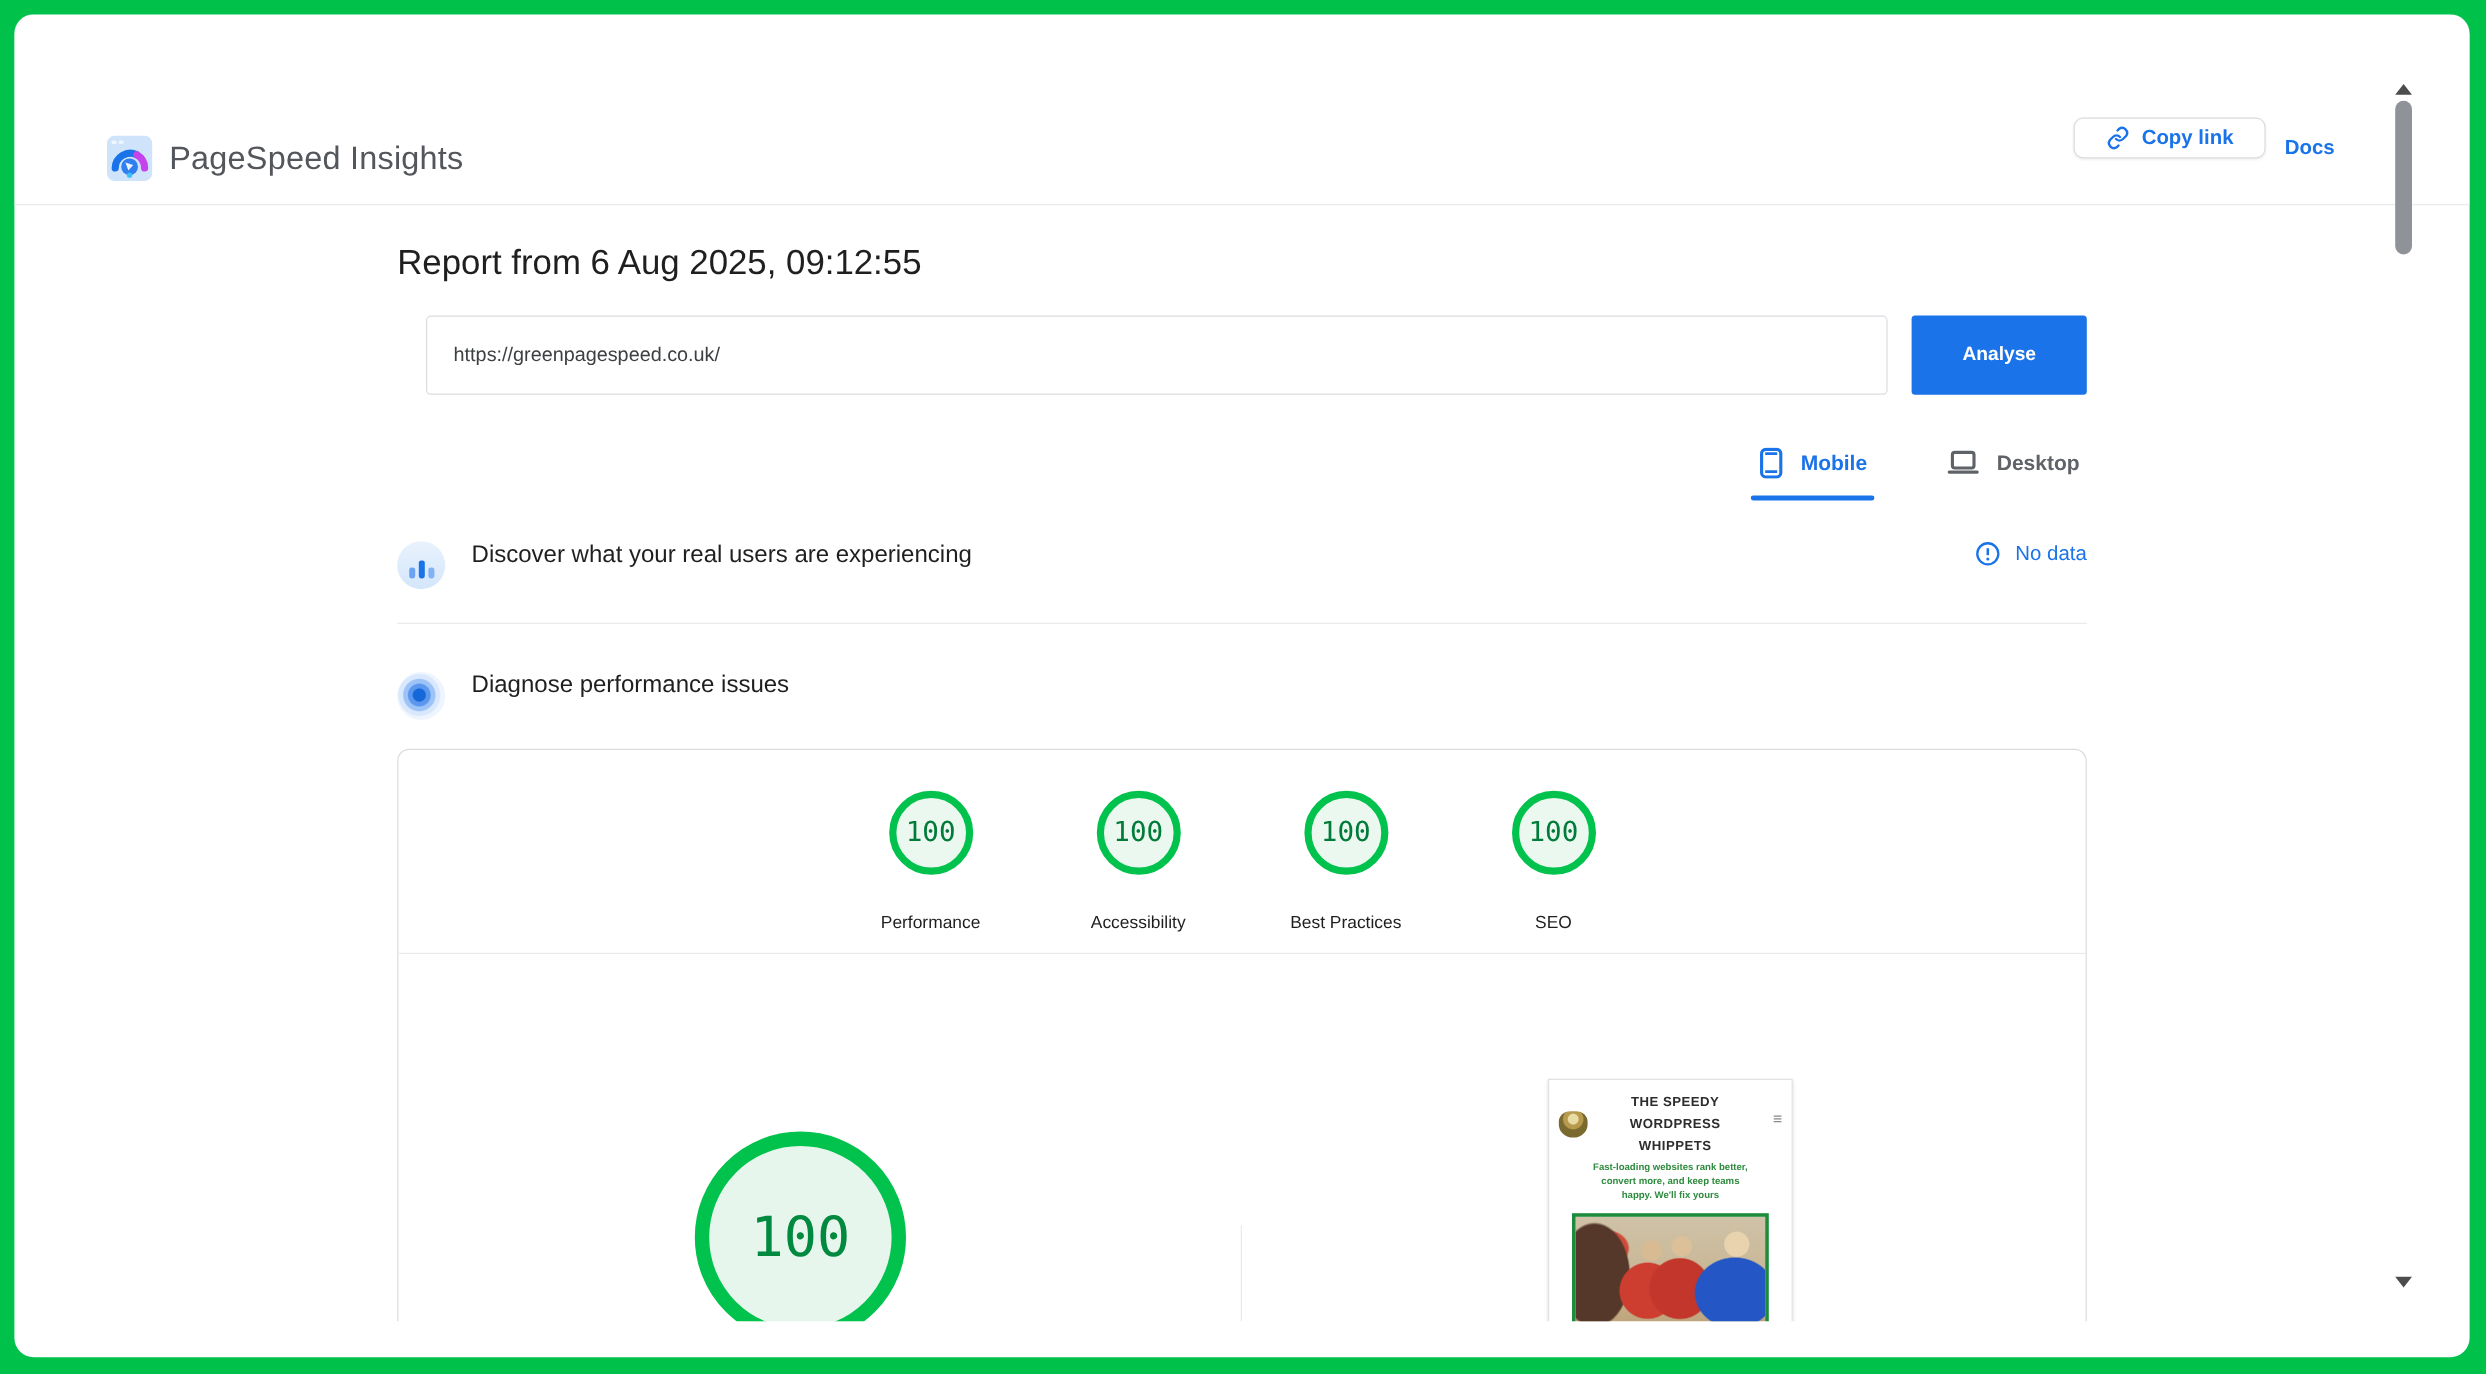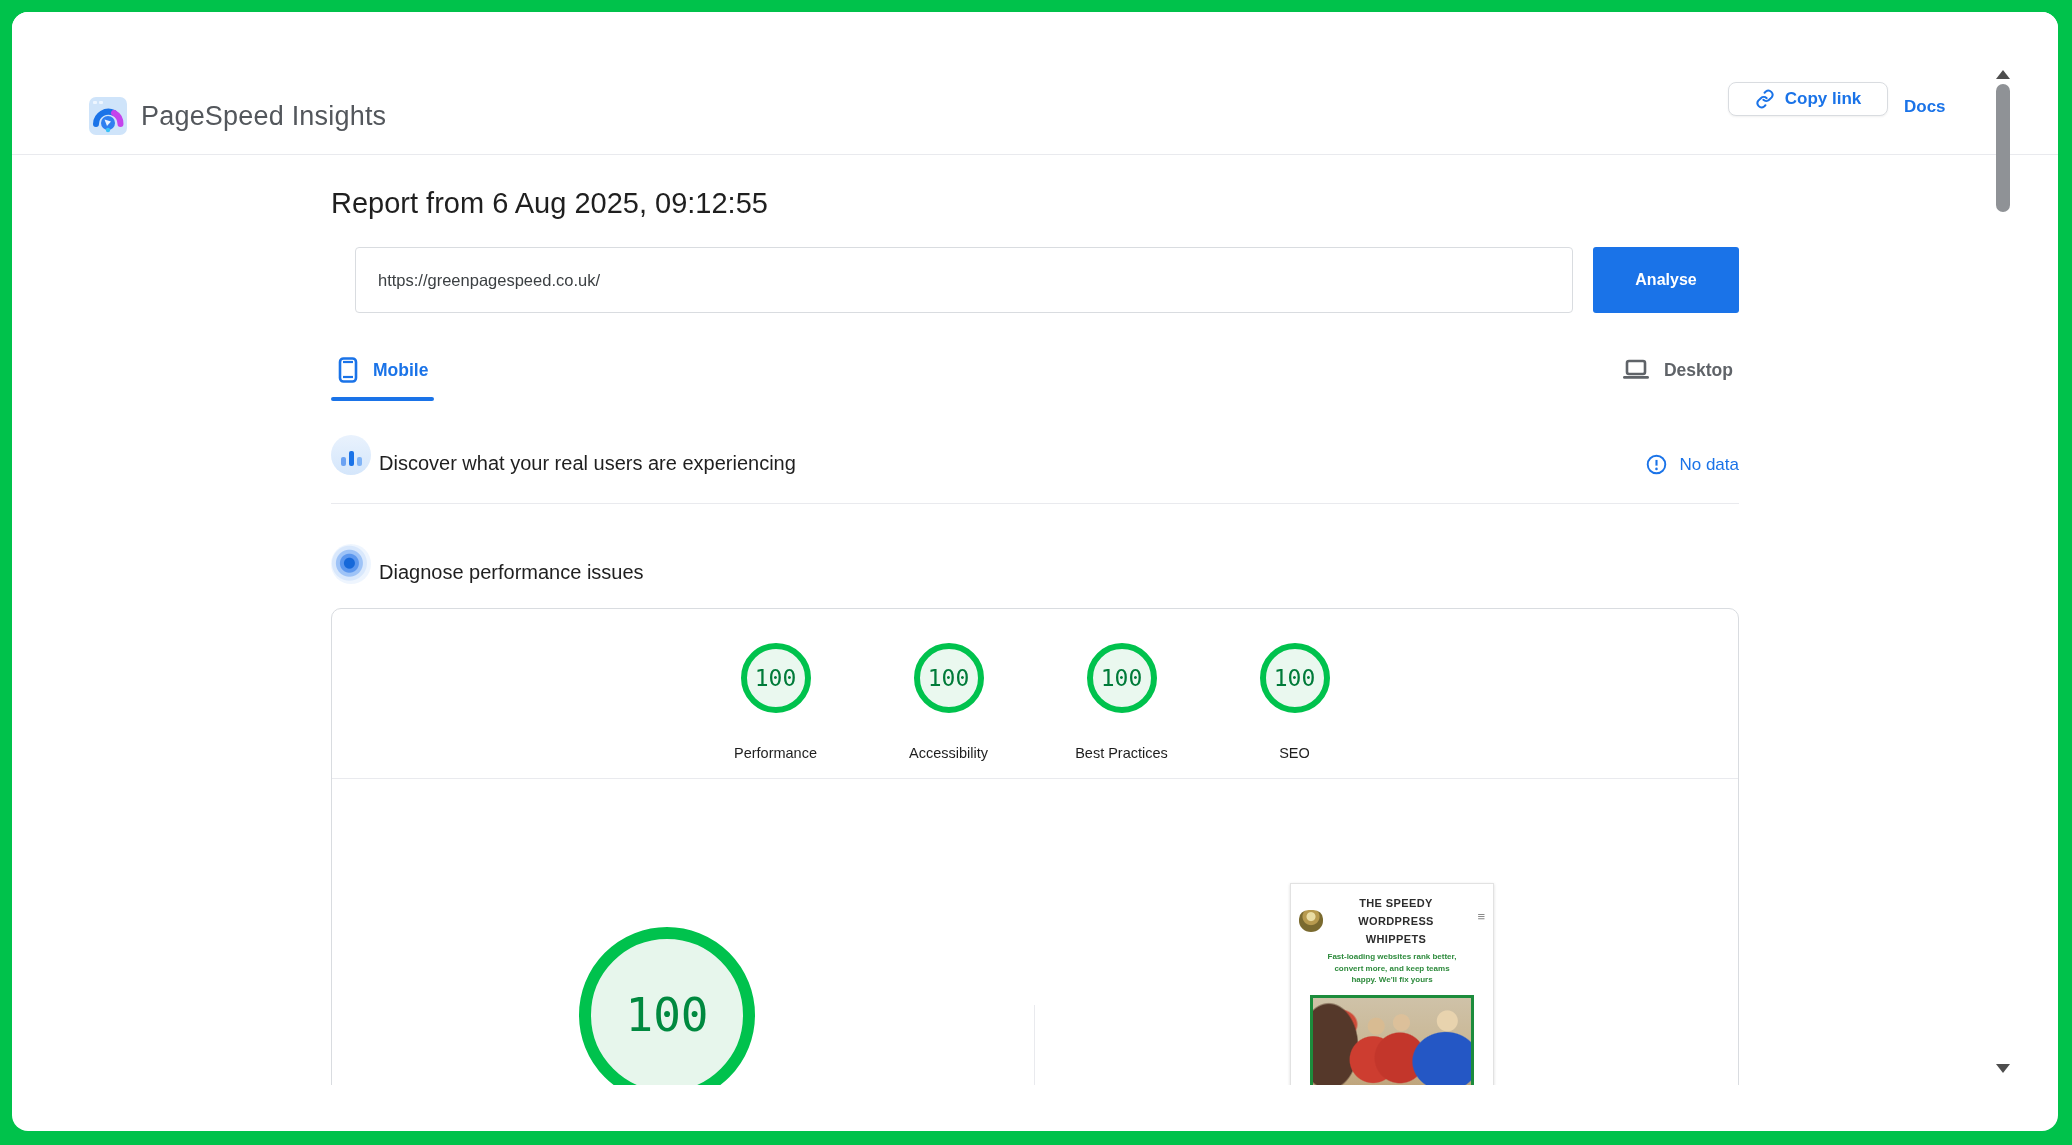--- a/index.html
+++ b/index.html
@@ -17,21 +17,21 @@
   body{
     background:var(--frame-green);
     font-family:"Liberation Sans","DejaVu Sans",sans-serif;
     position:relative;overflow:hidden;
   }
   .app{
     position:absolute;left:12px;top:12px;width:2046px;height:1119px;
     background:#ffffff;border-radius:16px;overflow:hidden;
   }
   .viewport{
-    position:absolute;left:0;top:0;width:2046px;height:1073px;overflow:hidden;
+    position:absolute;left:0;top:16px;width:2046px;height:1073px;overflow:hidden;
   }
   
   .header{position:absolute;left:0;top:0;right:0;height:143px;border-bottom:1px solid var(--divider);background:#fff;}
   .brand{position:absolute;left:77px;top:85px;display:flex;align-items:center;gap:14px;cursor:pointer;}
   .brand-title{font-size:27px;color:#53575c;letter-spacing:.2px;}
   .copylink-btn{
     position:absolute;left:1716px;top:70px;width:160px;height:34px;
     display:flex;align-items:center;justify-content:center;gap:10px;
     border:1px solid var(--border);border-radius:8px;background:#fff;
     color:var(--blue);font-size:17px;font-weight:600;cursor:pointer;
@@ -49,27 +49,27 @@
     flex:1;height:66px;border:1px solid var(--border);border-radius:4px;
     padding:0 22px;font-size:16.5px;color:#3c4043;outline:none;
     font-family:"Liberation Sans","DejaVu Sans",sans-serif;
   }
   .analyse-btn{
     width:146px;height:66px;border:none;border-radius:3px;background:var(--blue);
     color:#fff;font-size:16px;font-weight:600;cursor:pointer;
     font-family:"Liberation Sans","DejaVu Sans",sans-serif;
   }
   
-  .tabs{margin-top:42px;display:flex;justify-content:space-between;gap:54px;}
+  .tabs{margin-top:42px;display:flex;justify-content:flex-end;gap:54px;}
   .tab{position:relative;display:flex;align-items:center;gap:14px;padding:2px 6px 18px;cursor:pointer;}
   .tab-label{font-size:17.5px;font-weight:600;color:var(--gray);}
   .tab.active .tab-label{color:var(--blue);}
   .tab.active::after{content:"";position:absolute;left:0;right:0;bottom:0;height:4px;border-radius:2px;background:var(--blue);}
   
-  .section-row{display:flex;align-items:flex-end;gap:8px;}
+  .section-row{display:flex;align-items:flex-start;gap:22px;}
   .row-discover{margin-top:34px;}
   .row-diagnose{margin-top:40px;}
   .section-title{font-size:20px;color:var(--text);flex:1;}
   .nodata{display:flex;align-items:center;gap:12px;cursor:pointer;}
   .nodata-label{color:var(--blue);font-size:17px;font-weight:500;}
   .hdivider{margin-top:28px;height:1px;background:var(--divider);}
   
   .bubble{width:40px;height:40px;border-radius:50%;flex:0 0 40px;}
   .bubble-discover{
     background:linear-gradient(180deg,#e9f2fd,#d4e6fb);

